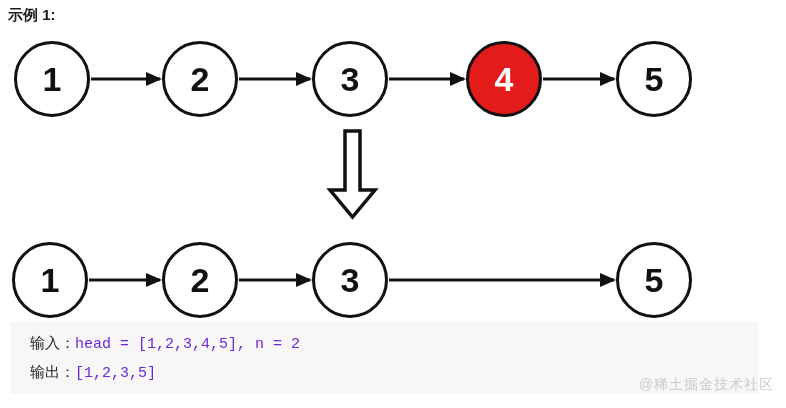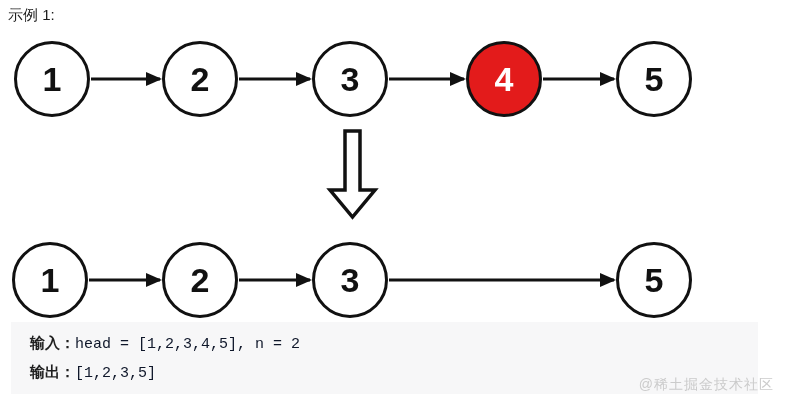--- a/index.html
+++ b/index.html
@@ -9,21 +9,21 @@
     height: 408px;
     background: #ffffff;
     overflow: hidden;
     font-family: "Liberation Sans", sans-serif;
   }
   .title {
     position: absolute;
     left: 8px;
     top: 6px;
     font-size: 15px;
-    font-weight: normal;
+    font-weight: bold;
     color: #1c1c1c;
   }
   .node {
     position: absolute;
     width: 76px;
     height: 76px;
     box-sizing: border-box;
     border: 3px solid #111111;
     border-radius: 50%;
     background: #ffffff;
@@ -53,27 +53,27 @@
     background: #f7f7f8;
     box-sizing: border-box;
     padding: 7px 0 0 19px;
   }
   .io-line {
     line-height: 27px;
     white-space: nowrap;
   }
   .io-label {
     font-size: 15px;
-    font-weight: bold;
+    font-weight: normal;
     color: #1f1f1f;
     font-family: "Liberation Sans", sans-serif;
   }
   .io-code {
     font-size: 15px;
-    color: #0f172a;
+    color: #6d28d9;
     font-family: "Liberation Mono", "DejaVu Sans Mono", monospace;
   }
   .watermark {
     position: absolute;
     right: 12px;
     bottom: 14px;
     font-size: 14px;
     color: #cbcbcb;
     letter-spacing: 1px;
     margin-left: 24px;

